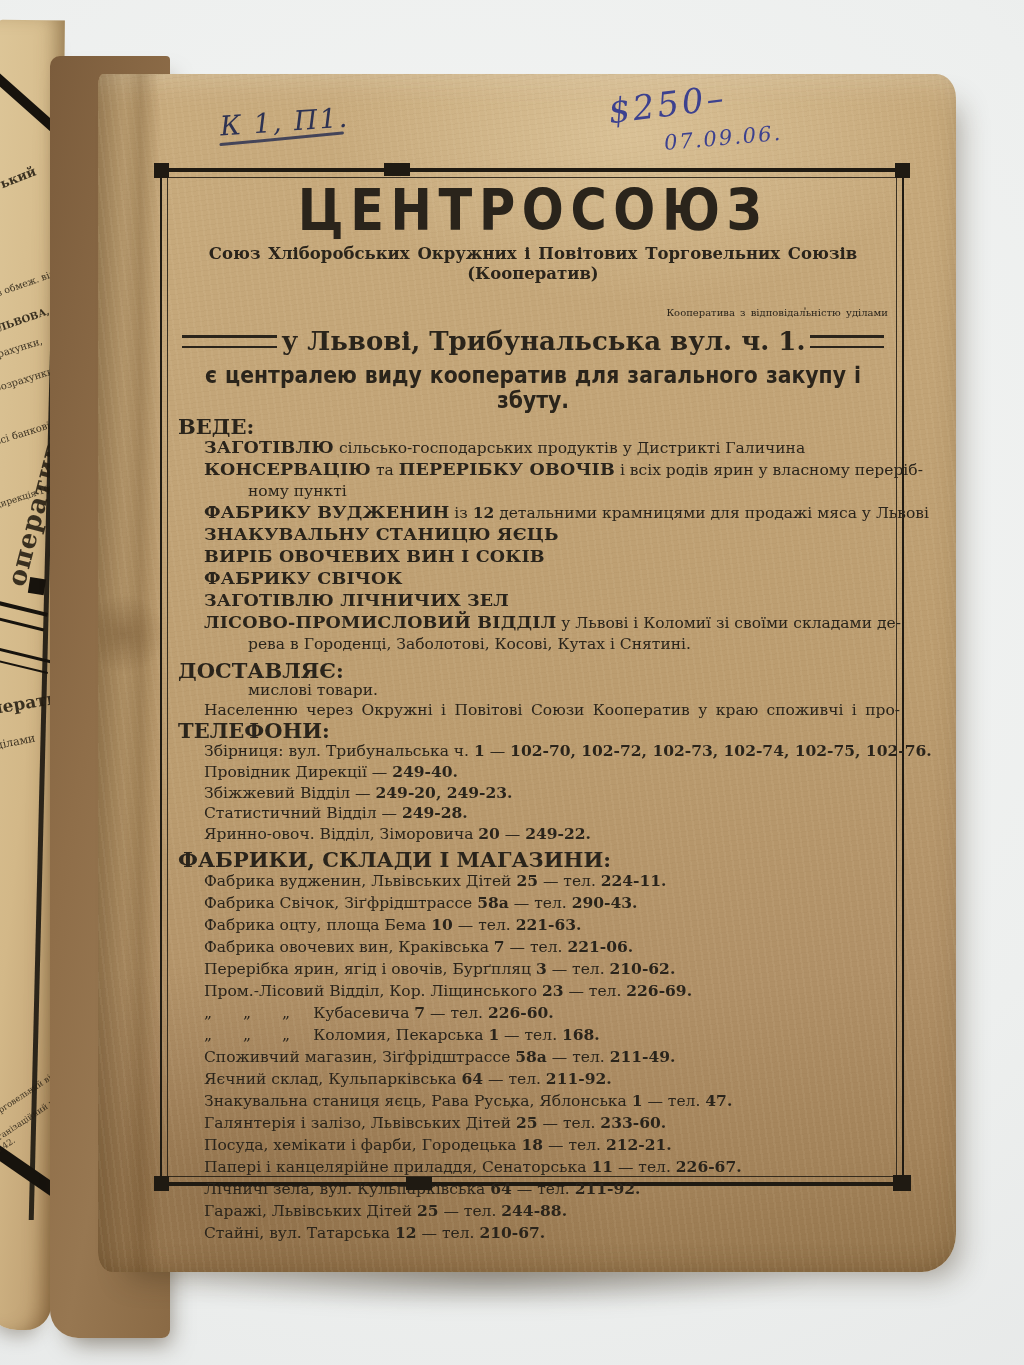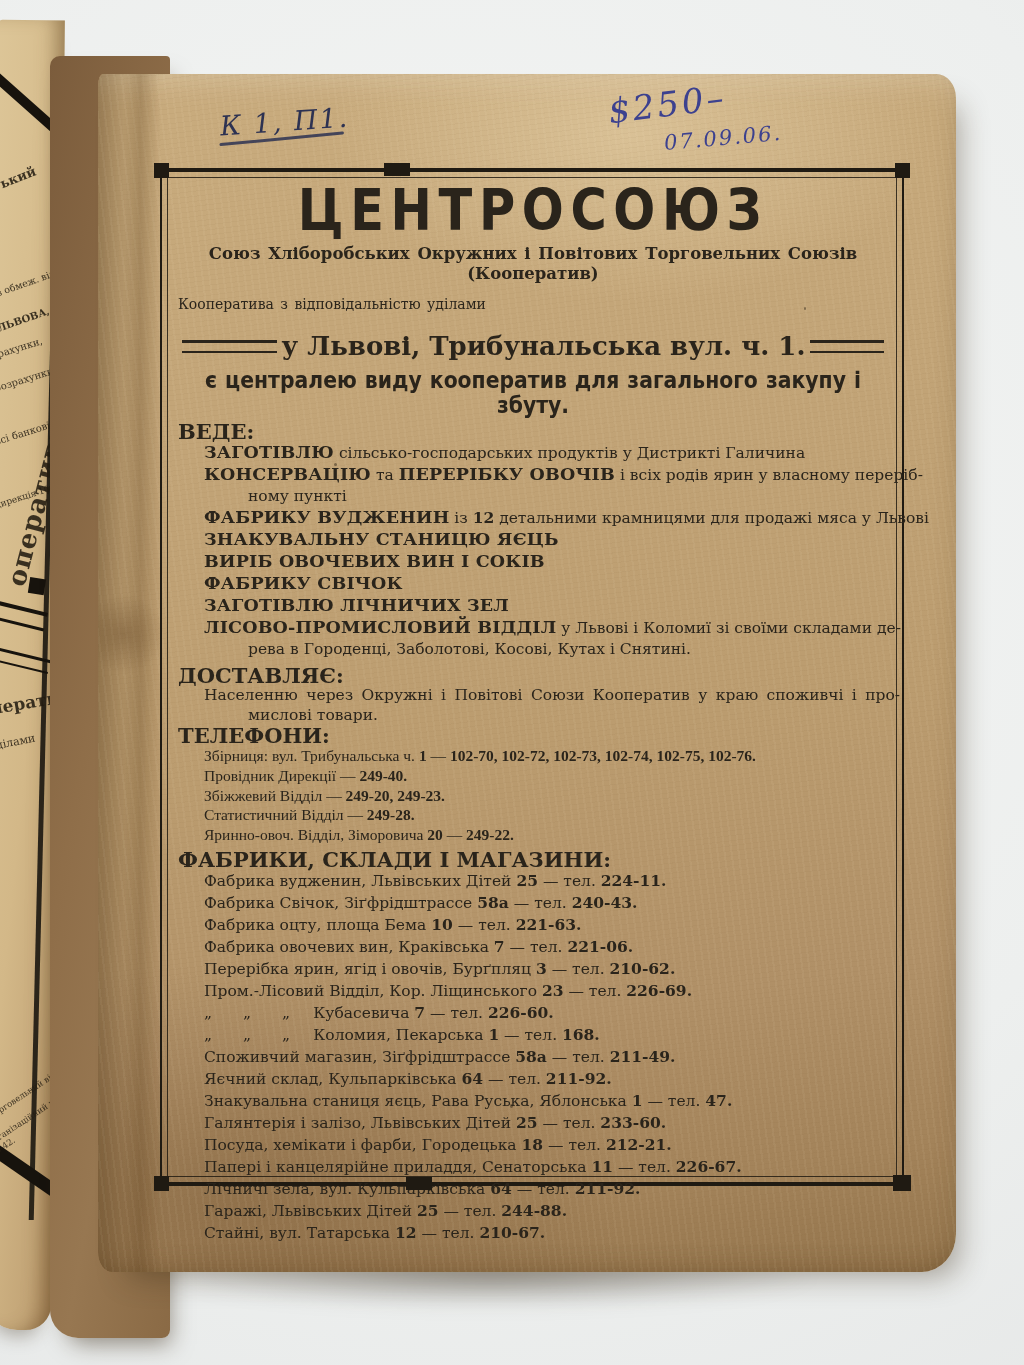--- a/index.html
+++ b/index.html
@@ -90,36 +90,36 @@
   .cb.tl{left:-8px;top:-9px;} .cb.tr{right:-8px;top:-9px;}
   .cb.bl{left:-8px;bottom:-9px;} .cb.br{right:-9px;bottom:-9px;width:18px;height:16px;}
   .mb{position:absolute;background:#1f1a12;z-index:5;width:26px;height:13px;}
   .mb.top{top:-9px;left:30%;}
   .mb.bottom{bottom:-8px;left:33%;}
   .ad-inner{position:relative;z-index:2;padding:0 14px 0 16px;color:#2a241b;}
   .ad-title{margin-top:12px;text-align:center;font-family:"DejaVu Sans",sans-serif;font-weight:bold;
     font-size:52px;line-height:53px;letter-spacing:7px;transform:scale(.95,1.1);}
   .ad-sub1{margin-top:7px;text-align:center;font-weight:bold;font-size:16.5px;line-height:20px;
     word-spacing:2px;}
-  .ad-sub2{margin-top:12px;text-align:left;font-size:14px;line-height:17px;word-spacing:2px;}
-  .ad-address-row{margin-top:17px;display:flex;align-items:center;justify-content:center;gap:4px;
+  .ad-sub2{margin-top:20px;text-align:right;font-size:10px;line-height:17px;word-spacing:2px;}
+  .ad-address-row{margin-top:4px;display:flex;align-items:center;justify-content:center;gap:4px;
     font-size:26px;line-height:32px;font-weight:bold;}
   .adr-line{width:95px;height:8px;border-top:3px solid #2a241b;border-bottom:2px solid #2a241b;}
   .adr-line.short{width:74px;}
   .ad-tagline{margin-top:7px;text-align:center;font-family:"DejaVu Sans",sans-serif;font-weight:bold;
     font-size:21px;line-height:24px;transform:scale(.97,1.06);word-spacing:1px;}
   .sec-h{font-weight:bold;font-size:21px;line-height:21px;}
   .sec.vede{margin-top:4px;} .sec.dost{margin-top:5px;} .sec.tel{} .sec.fab{margin-top:4px;}
   .prow{padding-left:26px;font-size:15.5px;white-space:nowrap;}
   .prow.wrap{padding-left:70px;}
   .vede .prow{line-height:21px;}
   .vede .seg-b{font-size:17.5px;font-weight:bold;letter-spacing:.2px;margin-top:17px;}
   .dost .prow{line-height:19.5px;word-spacing:3.5px;}
   .dost .prow.wrap{word-spacing:normal;}
-  .tel .prow{line-height:19.8px;font-family:Liberation Serif, serif;}
+  .tel .prow{line-height:19.8px;}
   .fab .prow{line-height:22px;}
   .seg-n{font-weight:bold;}
 </style>
 </head>
 <body>
 
 <div class="scene">
   <div class="floor-shadow"></div>
 
   <div class="left-page">
@@ -188,41 +188,41 @@
               <div class="prow"><span class="seg-b">ФАБРИКУ СВІЧОК</span></div>
               <div class="prow"><span class="seg-b">ЗАГОТІВЛЮ ЛІЧНИЧИХ ЗЕЛ</span></div>
               <div class="prow"><span class="seg-b">ЛІСОВО-ПРОМИСЛОВИЙ ВІДДІЛ</span><span class="seg-r"> у Львові і Коломиї зі своїми складами де-</span></div>
               <div class="prow wrap"><span class="seg-r">рева в Городенці, Заболотові, Косові, Кутах і Снятині.</span></div>
             </div>
         </div>
 
         <div class="sec dost">
           <div class="sec-h">ДОСТАВЛЯЄ:</div>
           <div class="rows">
+              <div class="prow wrap"><span class="seg-r">мислові товари.</span></div>
               <div class="prow"><span class="seg-r">Населенню через Окружні і Повітові Союзи Кооператив у краю споживчі і про-</span></div>
-              <div class="prow wrap"><span class="seg-r">мислові товари.</span></div>
             </div>
         </div>
 
         <div class="sec tel">
           <div class="sec-h">ТЕЛЕФОНИ:</div>
           <div class="rows">
               <div class="prow"><span class="seg-r">Збірниця: вул. Трибунальська ч. </span><span class="seg-n">1</span><span class="seg-r"> — </span><span class="seg-n">102-70, 102-72, 102-73, 102-74, 102-75, 102-76.</span></div>
               <div class="prow"><span class="seg-r">Провідник Дирекції — </span><span class="seg-n">249-40.</span></div>
               <div class="prow"><span class="seg-r">Збіжжевий Відділ — </span><span class="seg-n">249-20, 249-23.</span></div>
               <div class="prow"><span class="seg-r">Статистичний Відділ — </span><span class="seg-n">249-28.</span></div>
               <div class="prow"><span class="seg-r">Яринно-овоч. Відділ, Зіморовича </span><span class="seg-n">20</span><span class="seg-r"> — </span><span class="seg-n">249-22.</span></div>
             </div>
         </div>
 
         <div class="sec fab">
           <div class="sec-h">ФАБРИКИ, СКЛАДИ І МАГАЗИНИ:</div>
           <div class="rows">
               <div class="prow"><span class="seg-r">Фабрика вудженин, Львівських Дітей </span><span class="seg-n">25</span><span class="seg-r"> — тел. </span><span class="seg-n">224-11.</span></div>
-              <div class="prow"><span class="seg-r">Фабрика Свічок, Зіґфрідштрассе </span><span class="seg-n">58а</span><span class="seg-r"> — тел. </span><span class="seg-n">240-43.</span></div>
+              <div class="prow"><span class="seg-r">Фабрика Свічок, Зіґфрідштрассе </span><span class="seg-n">58а</span><span class="seg-r"> — тел. </span><span class="seg-n">290-43.</span></div>
               <div class="prow"><span class="seg-r">Фабрика оцту, площа Бема </span><span class="seg-n">10</span><span class="seg-r"> — тел. </span><span class="seg-n">221-63.</span></div>
               <div class="prow"><span class="seg-r">Фабрика овочевих вин, Краківська </span><span class="seg-n">7</span><span class="seg-r"> — тел. </span><span class="seg-n">221-06.</span></div>
               <div class="prow"><span class="seg-r">Перерібка ярин, ягід і овочів, Бурґпляц </span><span class="seg-n">3</span><span class="seg-r"> — тел. </span><span class="seg-n">210-62.</span></div>
               <div class="prow"><span class="seg-r">Пром.-Лісовий Відділ, Кор. Ліщинського </span><span class="seg-n">23</span><span class="seg-r"> — тел. </span><span class="seg-n">226-69.</span></div>
               <div class="prow"><span class="seg-r">„  „  „  Кубасевича </span><span class="seg-n">7</span><span class="seg-r"> — тел. </span><span class="seg-n">226-60.</span></div>
               <div class="prow"><span class="seg-r">„  „  „  Коломия, Пекарська </span><span class="seg-n">1</span><span class="seg-r"> — тел. </span><span class="seg-n">168.</span></div>
               <div class="prow"><span class="seg-r">Споживчий магазин, Зіґфрідштрассе </span><span class="seg-n">58а</span><span class="seg-r"> — тел. </span><span class="seg-n">211-49.</span></div>
               <div class="prow"><span class="seg-r">Яєчний склад, Кульпарківська </span><span class="seg-n">64</span><span class="seg-r"> — тел. </span><span class="seg-n">211-92.</span></div>
               <div class="prow"><span class="seg-r">Знакувальна станиця яєць, Рава Руська, Яблонська </span><span class="seg-n">1</span><span class="seg-r"> — тел. </span><span class="seg-n">47.</span></div>
               <div class="prow"><span class="seg-r">Галянтерія і залізо, Львівських Дітей </span><span class="seg-n">25</span><span class="seg-r"> — тел. </span><span class="seg-n">233-60.</span></div>

